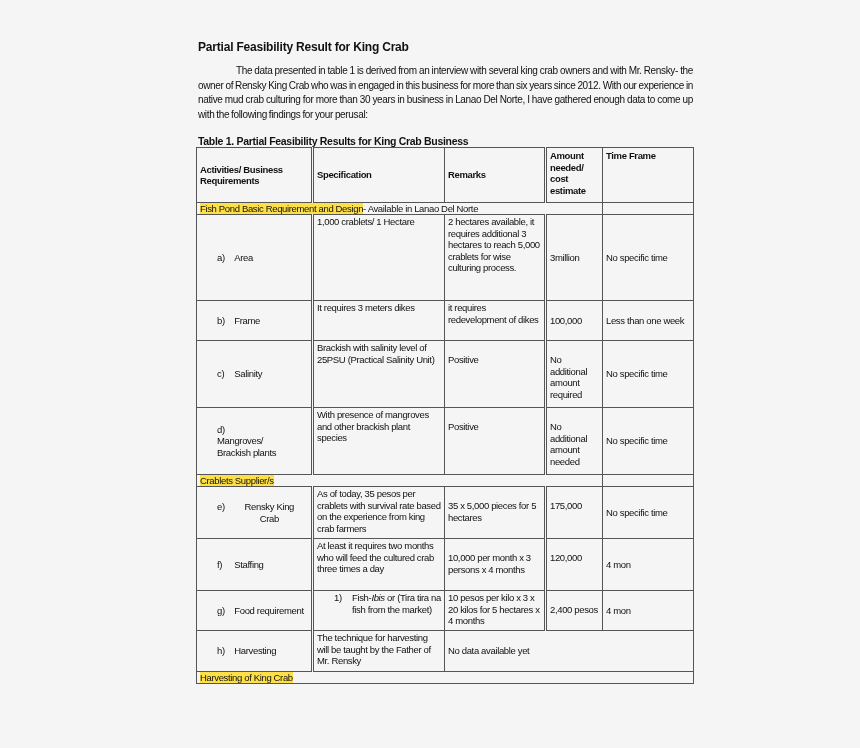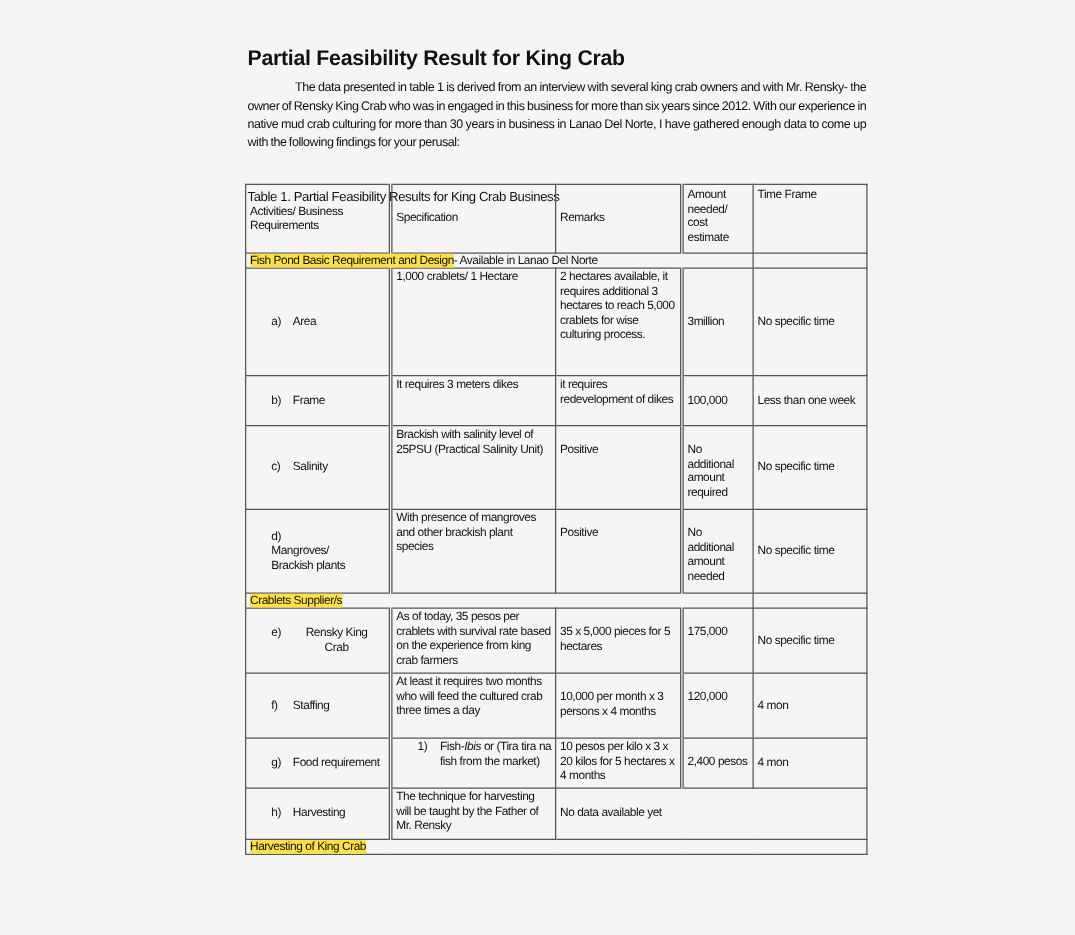--- a/index.html
+++ b/index.html
@@ -11,38 +11,38 @@
     position: relative;
     overflow: hidden;
   }
   .page {
     position: absolute;
     left: 198px; top: 40px;
     width: 495px;
   }
   .doc-title {
     font-weight: bold;
-    font-size: 17px;
+    font-size: 12px;
     letter-spacing: -0.2px;
     margin: 0;
     height: 14px;
     line-height: 14px;
   }
   .intro {
     margin: 10px 0 0 0;
     font-size: 10px;
     line-height: 14.5px;
     text-align: justify;
     text-indent: 38px;
     letter-spacing: -0.35px;
     word-spacing: -0.5px;
   }
   .table-caption {
-    margin: 30px 0 0 0;
-    font-weight: normal;
+    margin: 13px 0 0 0;
+    font-weight: bold;
     font-size: 10.5px;
     letter-spacing: -0.3px;
     height: 12px;
     line-height: 12px;
   }
   table.feas {
     position: absolute;
     left: -2px; top: 107px;
     width: 497px;
     border-collapse: collapse;
@@ -57,21 +57,21 @@
     vertical-align: top;
     text-align: left;
   }
   table.feas col.c1 { width: 116px; }
   table.feas col.c2 { width: 132px; }
   table.feas col.c3 { width: 101px; }
   table.feas col.c4 { width: 57px; }
   table.feas col.c5 { width: 91px; }
 
   th.hdr {
-    font-weight: normal;
+    font-weight: bold;
     text-align: left;
     vertical-align: middle !important;
     font-size: 9.5px;
   }
   th.hdr.top { vertical-align: top !important; padding-top: 2px; }
   tr.head-row { height: 55px; }
 
   .dbl-l { border-left: 3px double #555 !important; }
 
   tr.section td { padding: 0 3px; height: 11px; line-height: 11px; }

